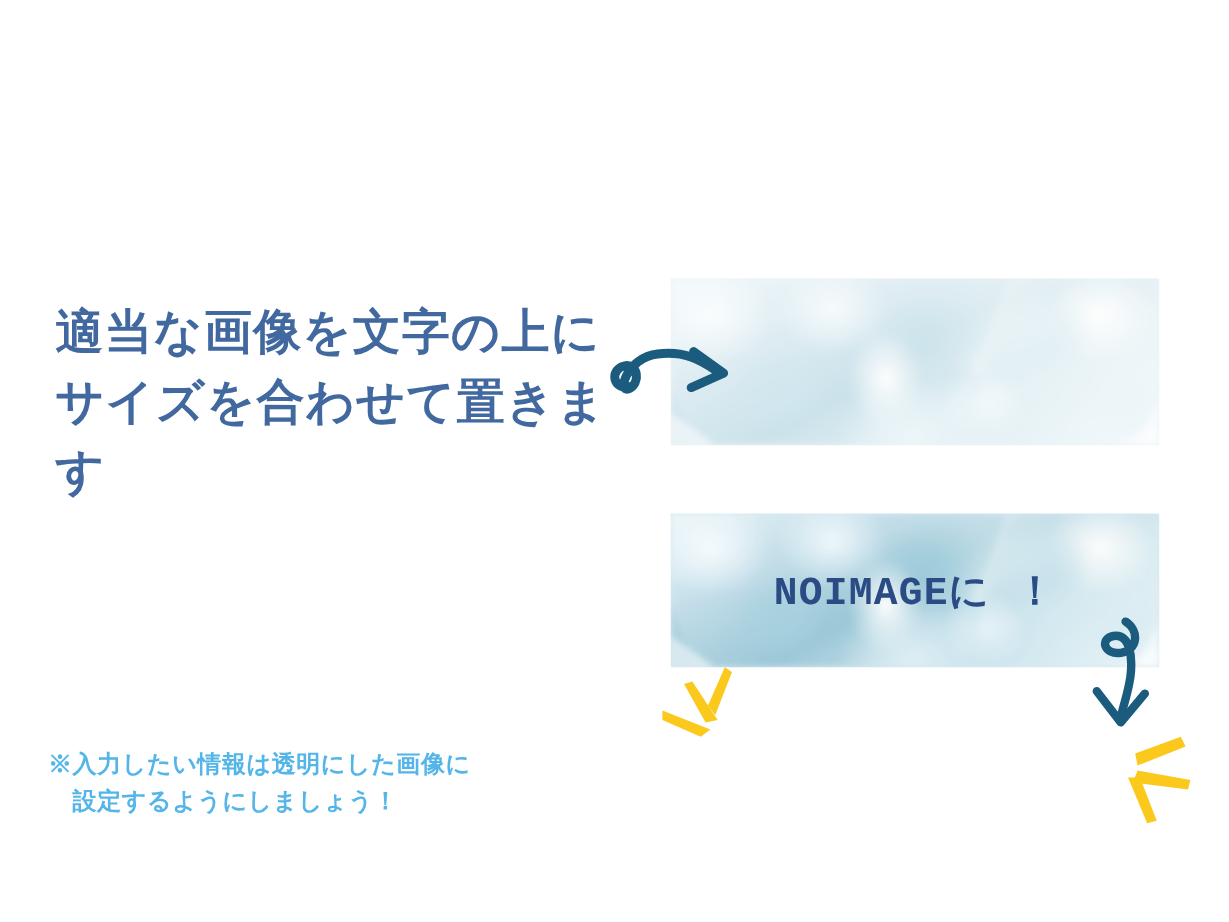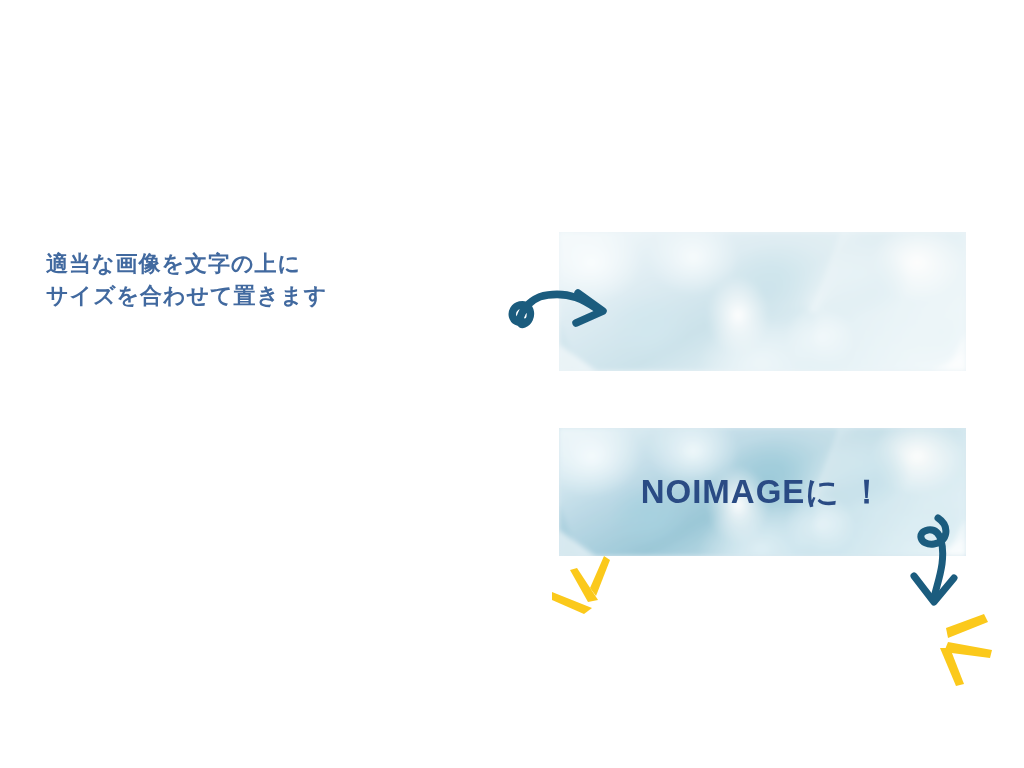--- a/index.html
+++ b/index.html
@@ -34,21 +34,21 @@
     letter-spacing: 2px;
     white-space: pre-line;
   }
 
   
   .para {
     position: absolute;
     color: #41699f;
     font-family: "Liberation Serif", "DejaVu Serif", serif;
     font-weight: 700;
-    font-size: 22px;
+    font-size: 40px;
     line-height: 1.46;
     letter-spacing: 1px;
     white-space: pre-line;
   }
   .para-1 {
     left: 46px;
     top: 248px;
     width: 480px;
   }
   .para-2 {
@@ -129,21 +129,21 @@
   }
 
   
   .noimage-label {
     position: absolute;
     left: 559px;
     top: 470px;
     width: 407px;
     text-align: center;
     color: #2a4b84;
-    font-family: Liberation Sans, sans-serif;
+    font-family: Liberation Mono, monospace;
     font-weight: 700;
     font-size: 33px;
     letter-spacing: 1px;
     white-space: pre;
   }
 
   
   .houserule {
     position: absolute;
     left: 586px;
@@ -169,20 +169,22 @@
 </head>
 <body>
 
 <div class="slide">
 
 
   <div class="para para-1">適当な画像を文字の上に
 サイズを合わせて置きます</div>
 
 
+  <div class="note">※入力したい情報は透明にした画像に
+　設定するようにしましょう！</div>
 
   <div class="photo photo-top">
     <div class="tex blurwrap">
       <div class="tex crystal"></div>
       <div class="facets"></div>
     </div>
   </div>
 
   <div class="photo photo-bottom">
     <div class="tex blurwrap">

